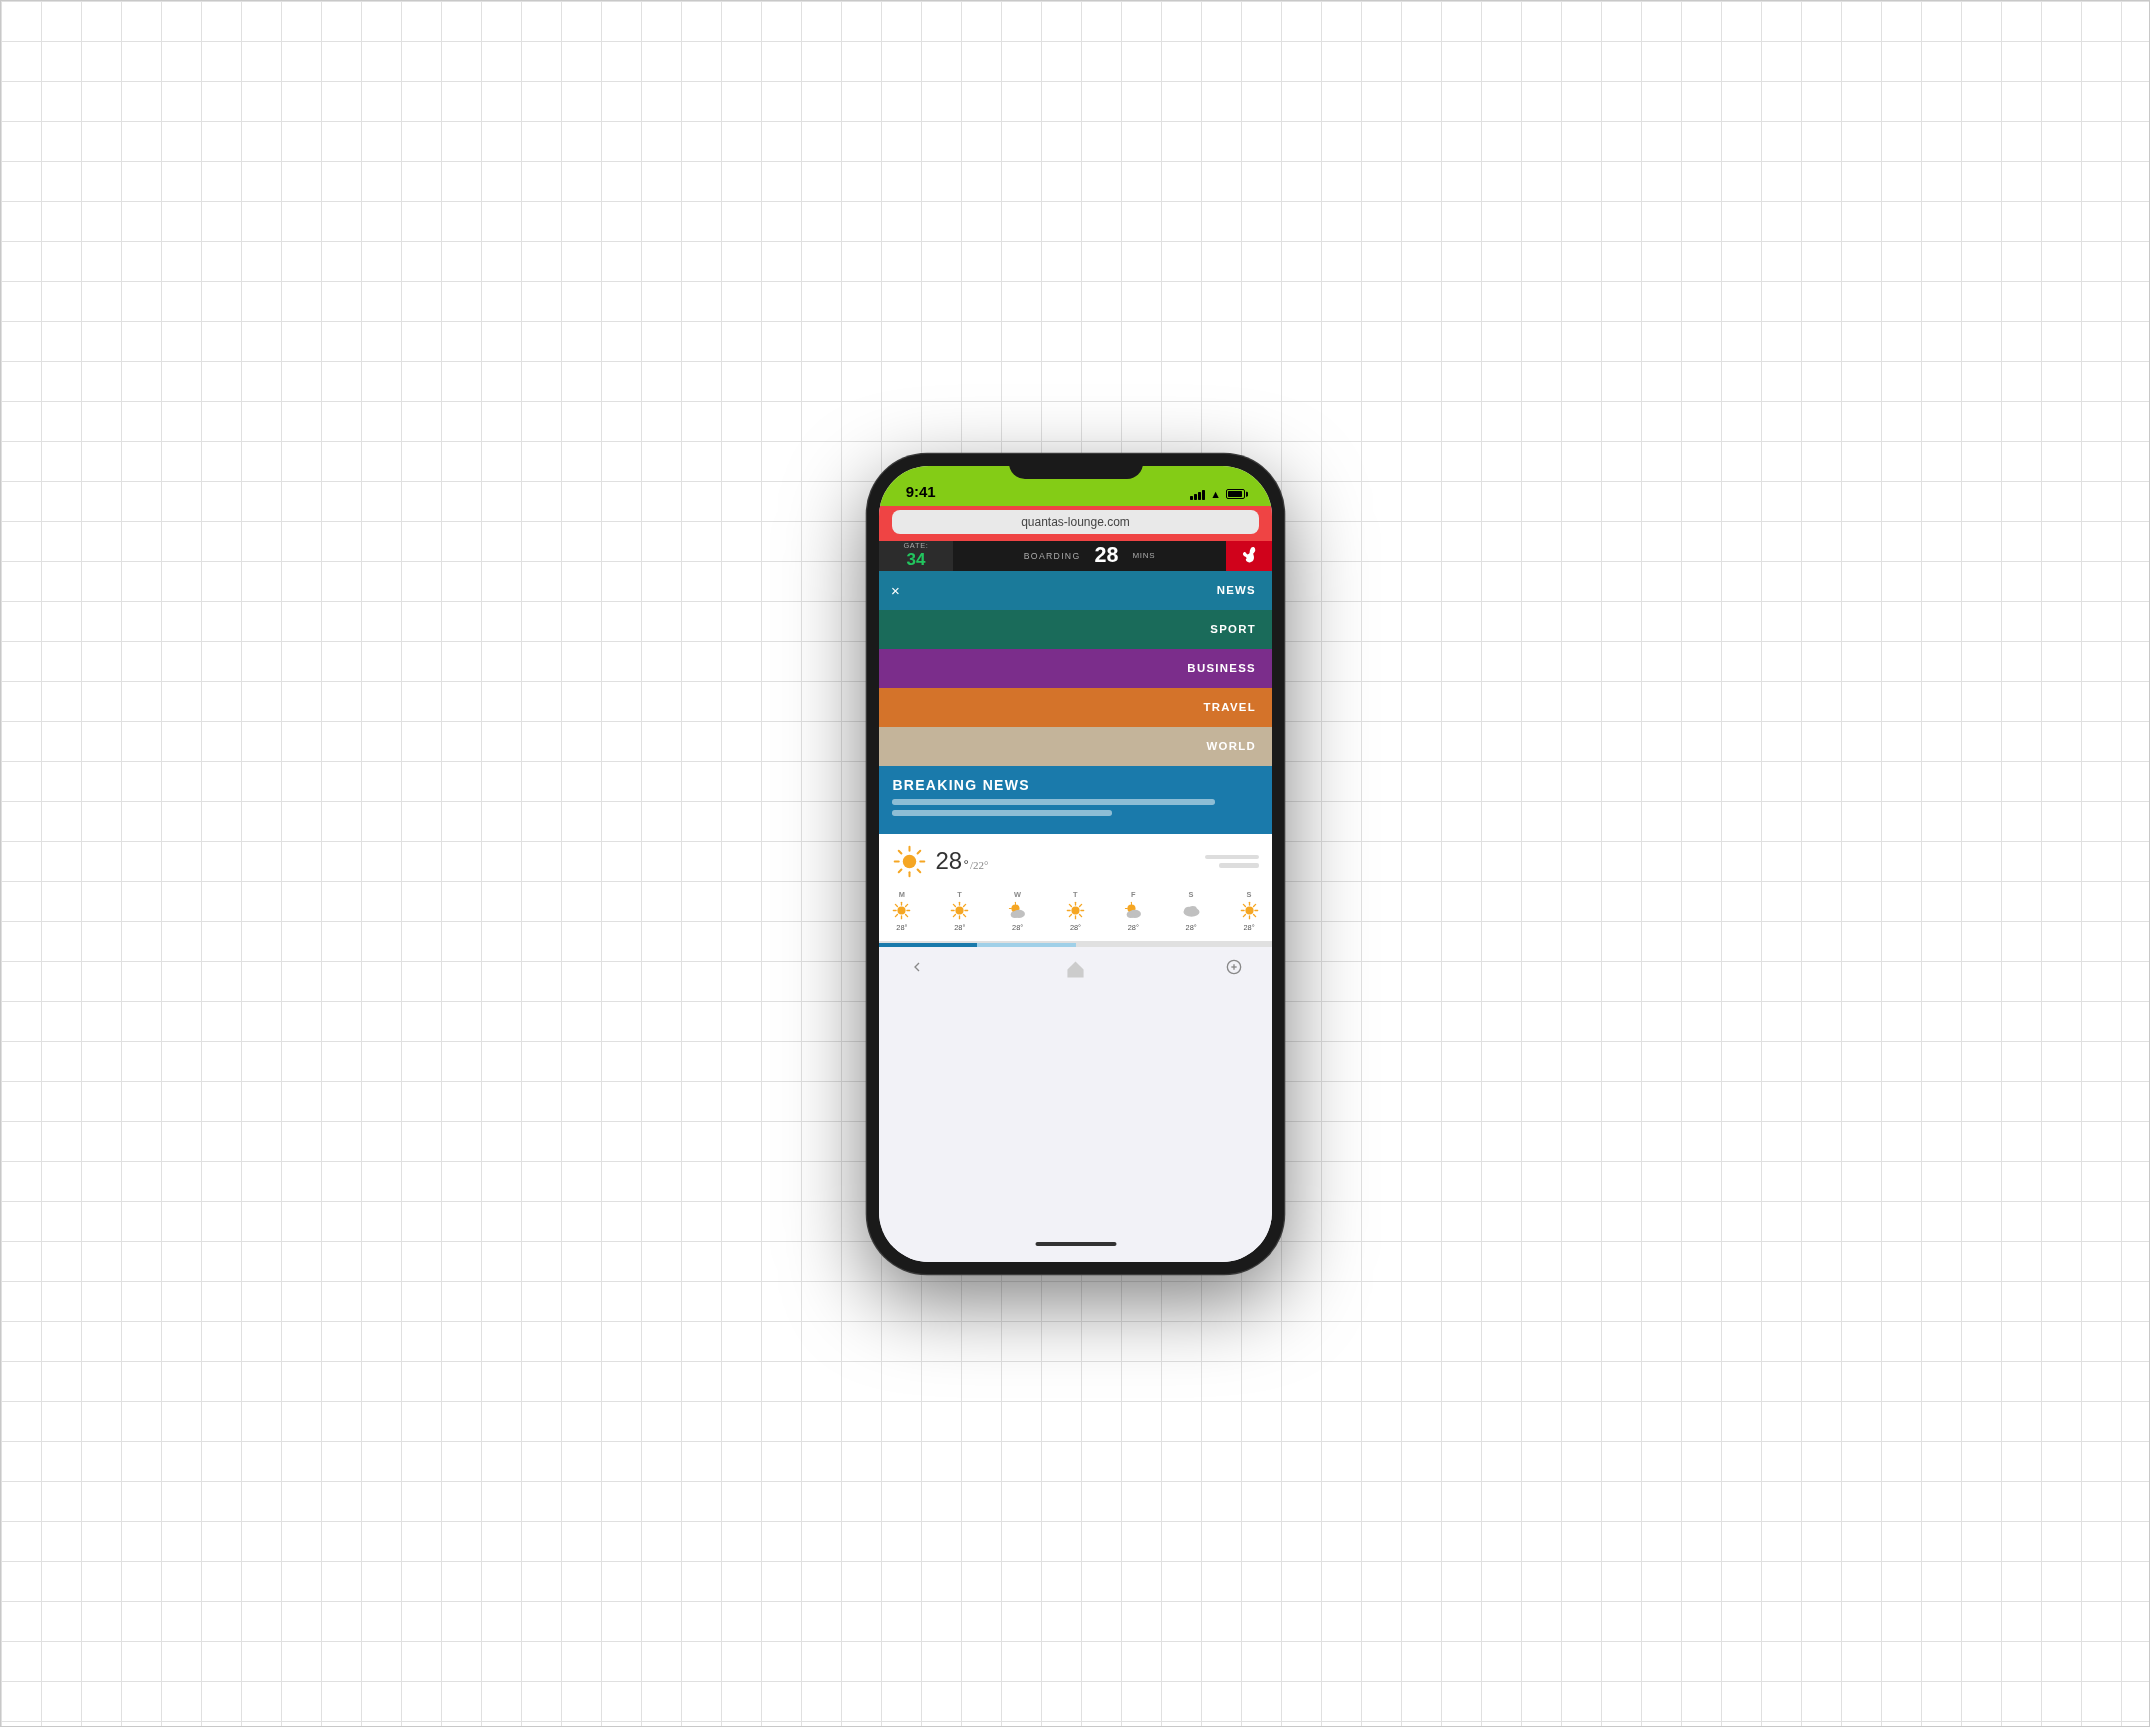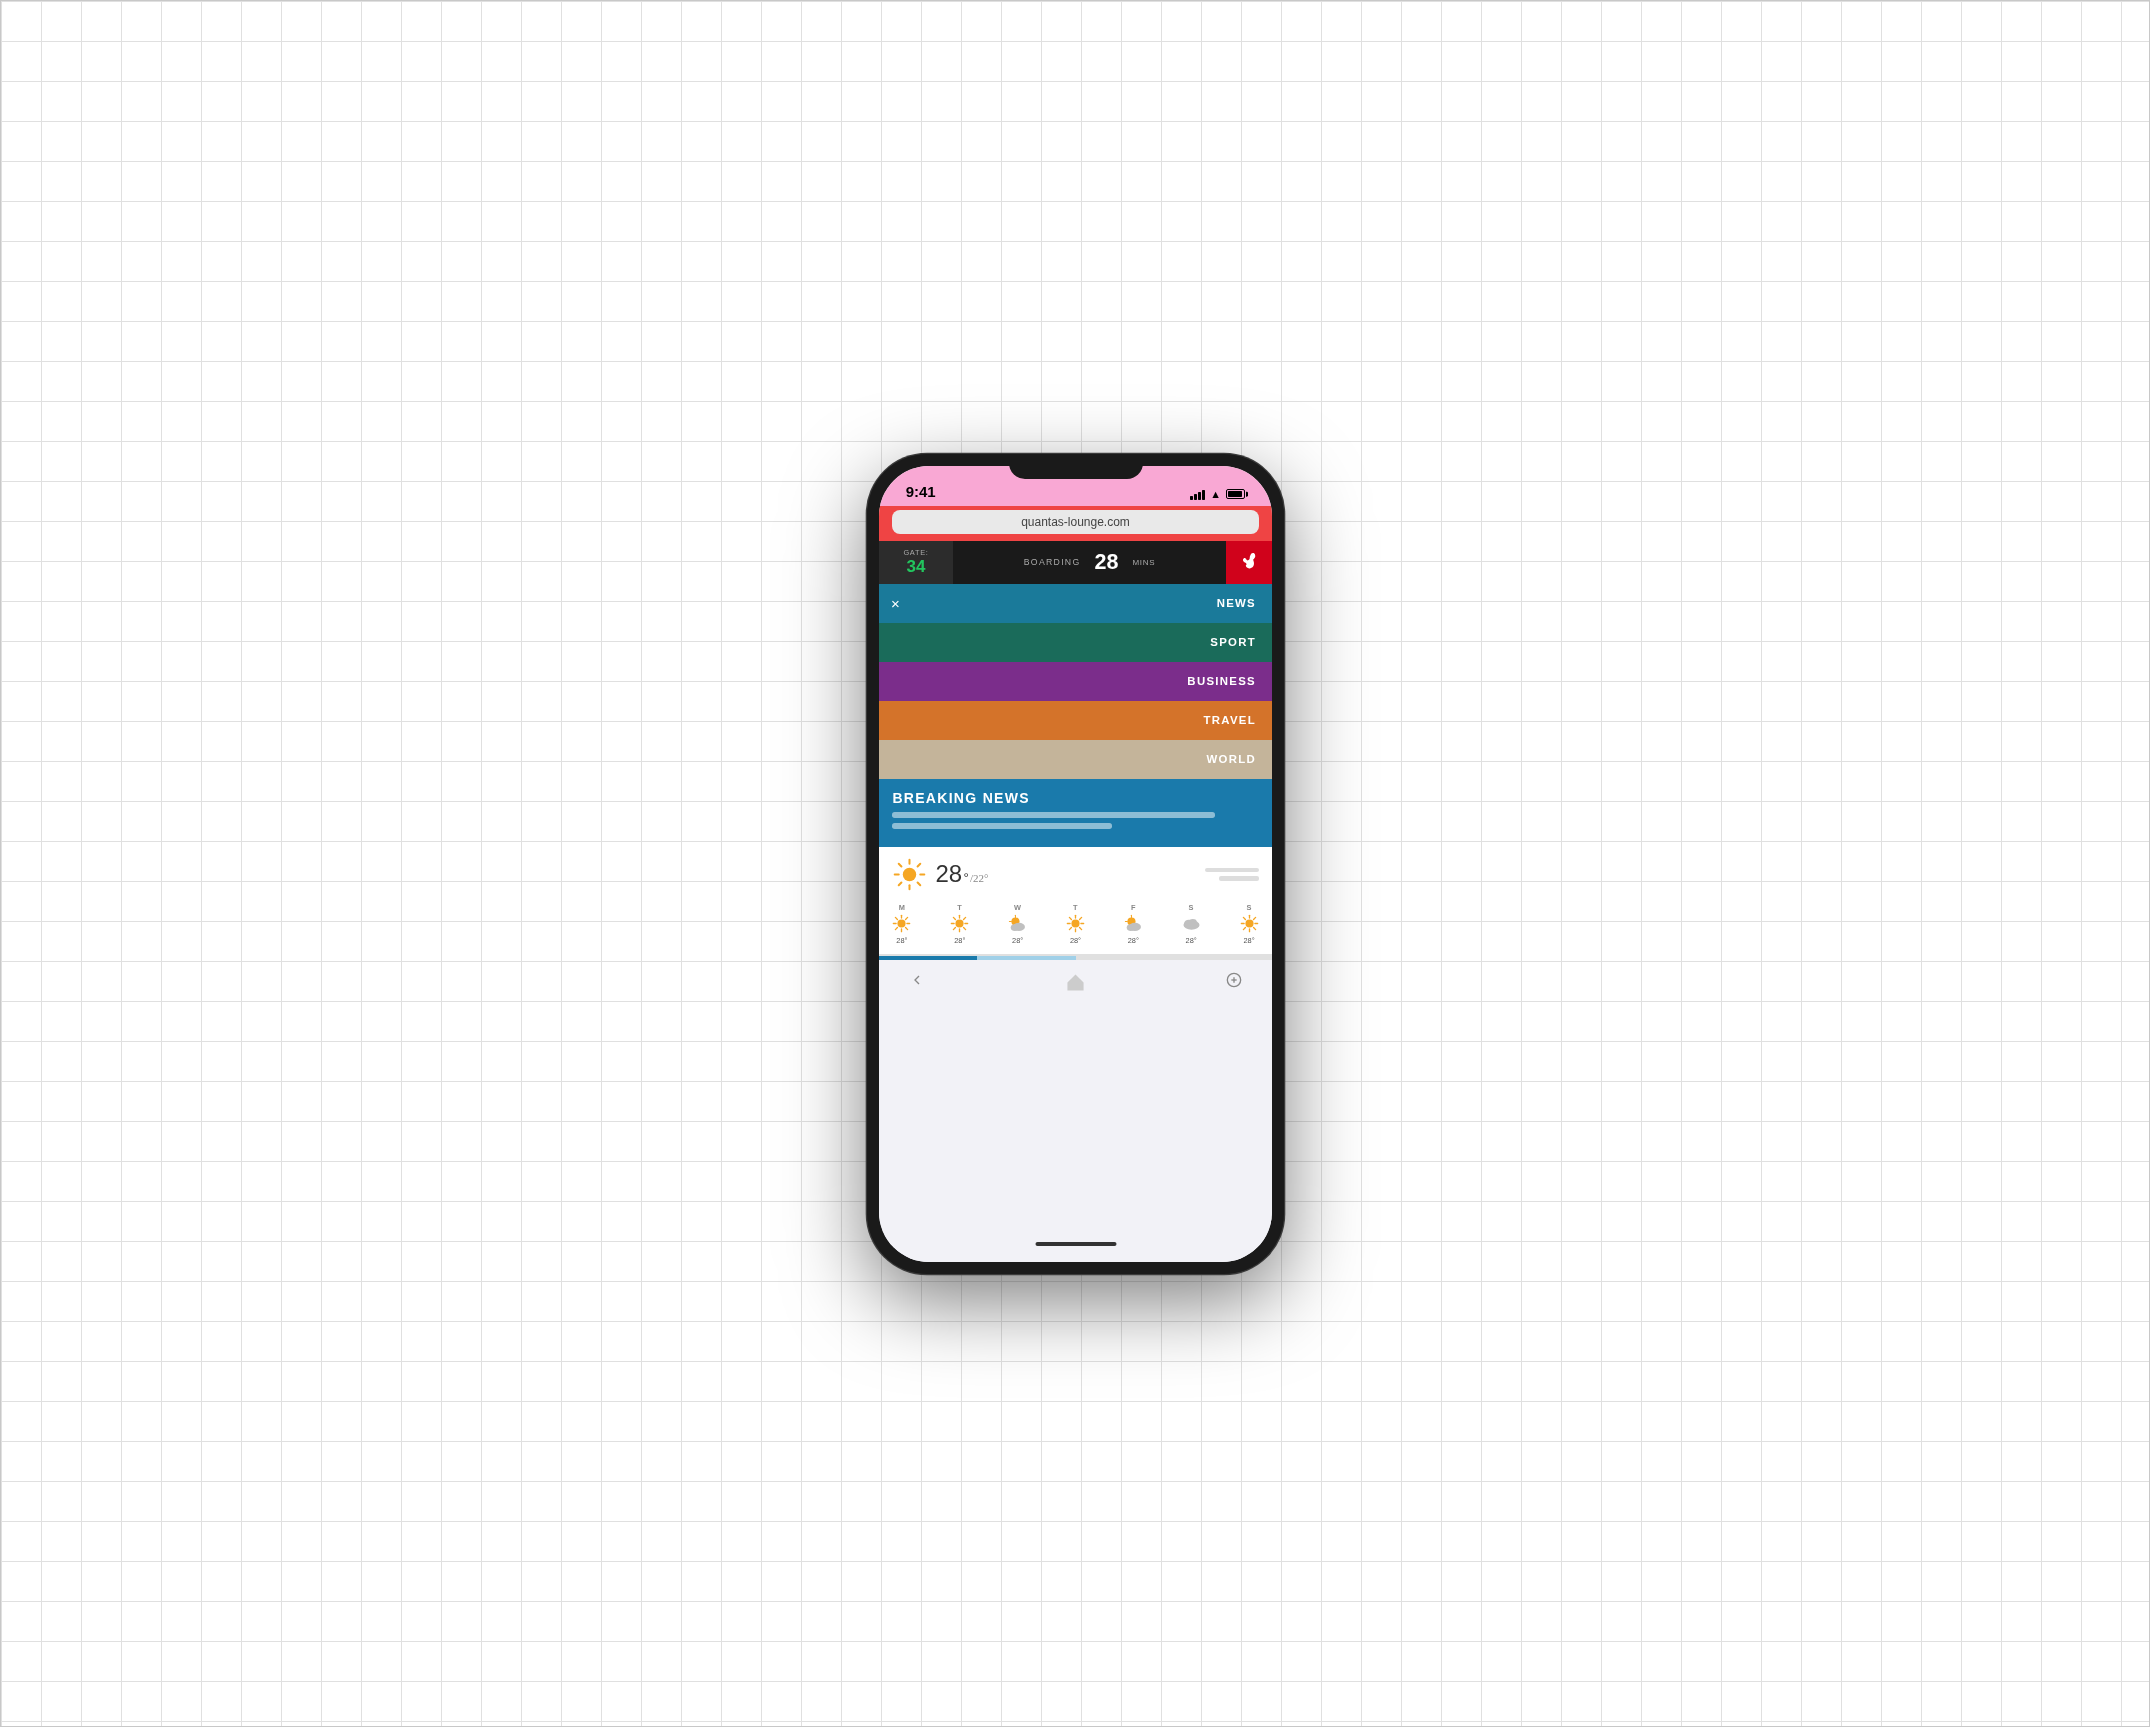--- a/index.html
+++ b/index.html
@@ -97,21 +97,21 @@
       height: 25.5px;
       background: #1a1a1a;
       border-radius: 0 0 16px 16px;
       z-index: 100;
     }
 
     
     .status-bar {
       position: relative;
       height: 40px;
-      background: #f9a8d4;
+      background: #84cc16;
       display: flex;
       align-items: flex-end;
       justify-content: space-between;
       padding: 0 20px 5.4px;
       z-index: 99;
       flex-shrink: 0;
     }
 
     .status-time {
       font-size: 15px;
@@ -190,21 +190,21 @@
       font-size: 12px;
       color: #444;
       text-align: center;
       width: 100%;
     }
 
     
     .app-header {
       display: flex;
       align-items: stretch;
-      height: 43px;
+      height: 30px;
       flex-shrink: 0;
     }
 
     .gate-section {
       background: #2c2c2c;
       display: flex;
       flex-direction: column;
       align-items: center;
       justify-content: center;
       padding: 0 13.4px;

